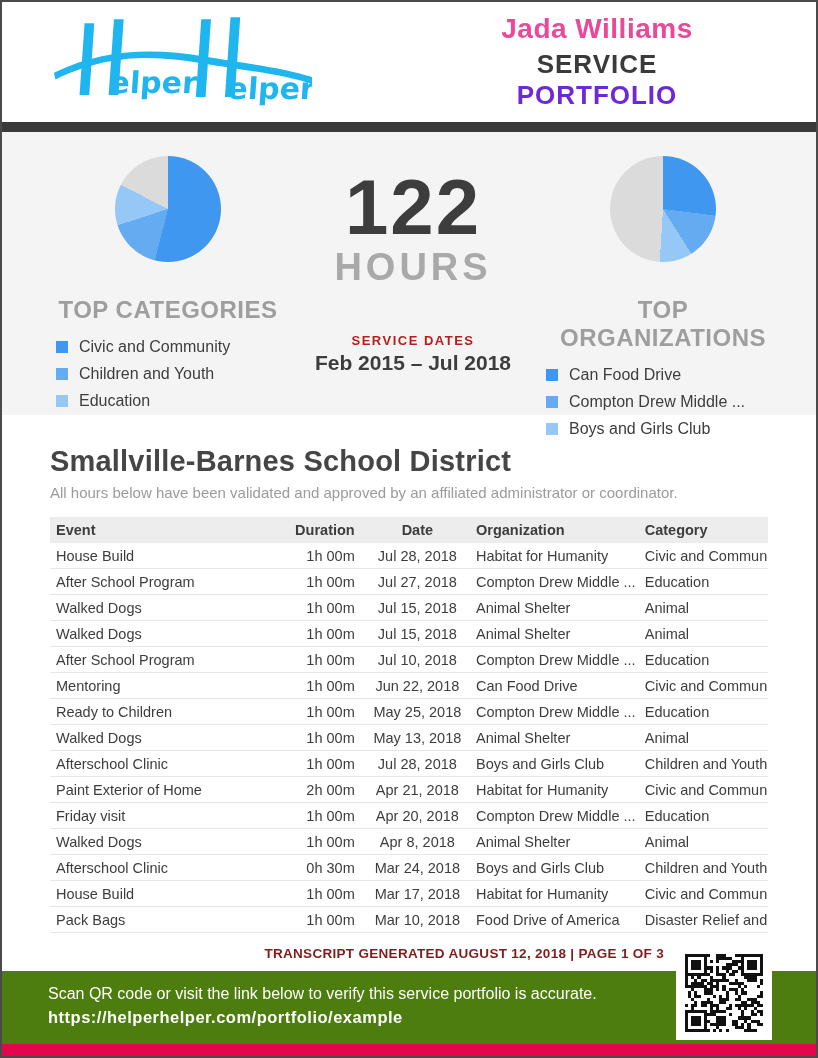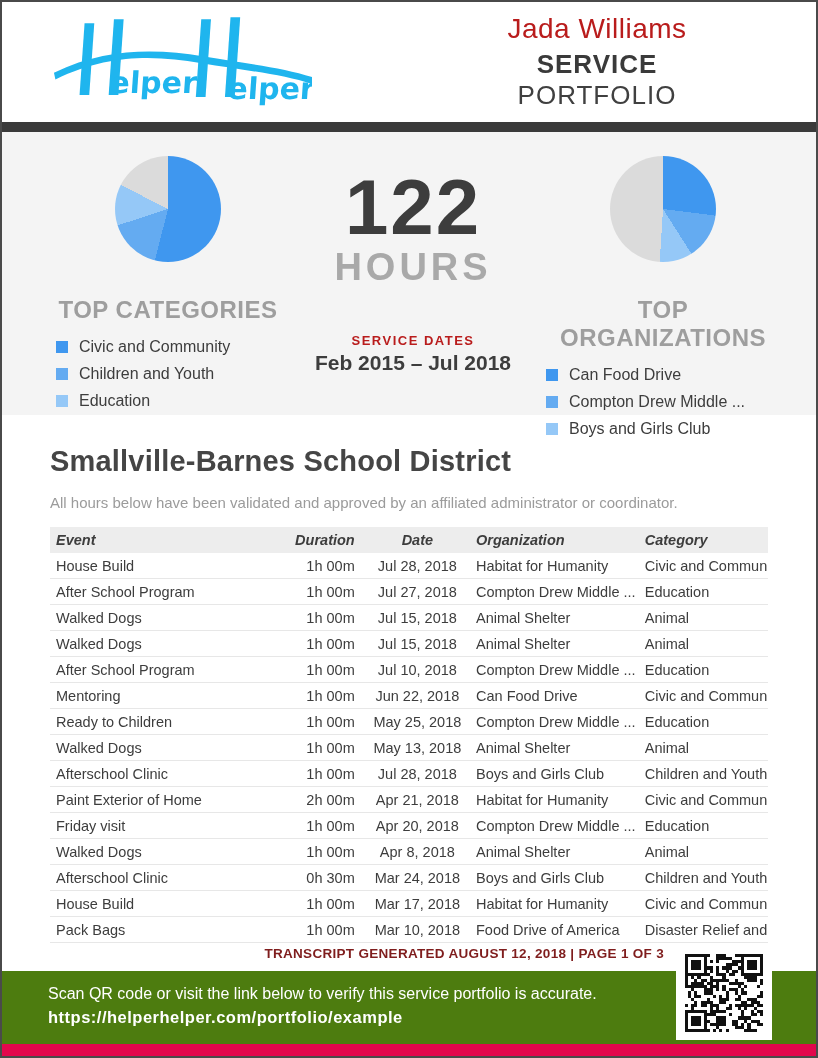--- a/index.html
+++ b/index.html
@@ -6,46 +6,46 @@
   html,body { background:#888; }
   body { font-family:"Liberation Sans","DejaVu Sans",sans-serif; }
   .page {
     position:relative; width:818px; height:1058px; margin:0 auto;
     background:#fff; border:2px solid #4a4a4a; overflow:hidden;
   }
   
   .header { height:120px; background:#fff; display:flex; align-items:center; justify-content:space-between; padding:0 0 0 50px; }
   .logo { width:260px; height:92px; }
   .titleblock { text-align:center; padding-right:78px; width:360px; }
-  .person-name { font-size:28px; color:#b91c1c; font-weight:400; letter-spacing:.5px; }
+  .person-name { font-size:28px; color:#ec4899; font-weight:700; letter-spacing:.5px; }
   .portfolio-title { font-size:26px; margin-top:4px; letter-spacing:1px; color:#3a3a3a; }
   .portfolio-title .b { font-weight:800; }
-  .portfolio-title .l { font-weight:400; color:#404040; }
+  .portfolio-title .l { font-weight:700; color:#6d28d9; }
   .divider { height:10px; background:#3a3a3a; }
   
   .stats { height:283px; background:#f4f4f4; display:flex; padding:20px 28px 0 46px; }
   .side-block { width:240px; }
   .side-block.right { width:250px; }
   .center-block { flex:1; text-align:center; padding-top:18px; }
   .pie { width:106px; height:106px; border-radius:50%; margin:4px auto 0 auto; }
   .pie-title { text-align:center; font-size:24px; font-weight:700; color:#9e9e9e; letter-spacing:.5px; margin-top:34px; }
   .legend { margin-top:14px; }
   .legend-item { display:flex; align-items:center; margin:0 0 9px 8px; }
   .legend-sq { width:12px; height:12px; margin-right:11px; flex:0 0 12px; }
   .legend-label { font-size:16px; color:#3d3d3d; white-space:nowrap; }
   .hours-value { font-size:78px; font-weight:800; color:#3d3d3d; line-height:.95; letter-spacing:2px; }
   .hours-label { font-size:38px; font-weight:700; color:#a9a9a9; letter-spacing:4px; margin-top:2px; }
   .svc-dates-label { margin-top:44px; font-size:13px; font-weight:700; color:#b91c1c; letter-spacing:1.5px; }
   .svc-dates { font-size:21px; font-weight:600; color:#3d3d3d; margin-top:3px; }
   
   .content { padding:30px 48px 0 48px; background:#fff; }
   .section-title { font-size:29px; font-weight:800; color:#454545; letter-spacing:.2px; }
-  .section-sub { font-size:15px; color:#9b9b9b; margin-top:16px; }
+  .section-sub { font-size:15px; color:#9b9b9b; margin-top:6px; }
   table { width:100%; border-collapse:collapse; table-layout:fixed; margin-top:16px; }
-  thead th { background:#ededed; font-size:14.5px; font-weight:700; color:#3d3d3d; text-align:left; padding:5px 0 5px 6px;font-style:italic; }
+  thead th { background:#ededed; font-size:14.5px; font-weight:700; color:#3d3d3d; text-align:left; padding:5px 0 5px 6px; }
   tbody td { font-size:14.5px; color:#3d3d3d; padding:4.5px 0 4.5px 6px; border-bottom:1px solid #e7e7e7; white-space:nowrap; overflow:hidden; }
   col.w0 { width:32%; } col.w1 { width:11%; } col.w2 { width:15.5%; } col.w3 { width:23.5%; } col.w4 { width:18%; }
   th.c1, td.c1 { text-align:right; padding-right:4px; }
   th.c2, td.c2 { text-align:center; }
   
   .transcript { position:absolute; left:0; top:944px; width:662px; text-align:right; font-size:13.5px; font-weight:700; color:#7f1d1d; letter-spacing:.3px; }
   .footerbar { position:absolute; left:0; bottom:12px; width:100%; height:73px; background:#4d7c0f; color:#fff; padding:14px 0 0 46px; }
   .footer-line1 { font-size:16px; }
   .footer-link { font-size:16.5px; font-weight:700; letter-spacing:.5px; margin-top:5px; display:inline-block; color:#fff; text-decoration:none; }
   .pinkbar { position:absolute; left:0; bottom:0; width:100%; height:12px; background:#e2074c; }

